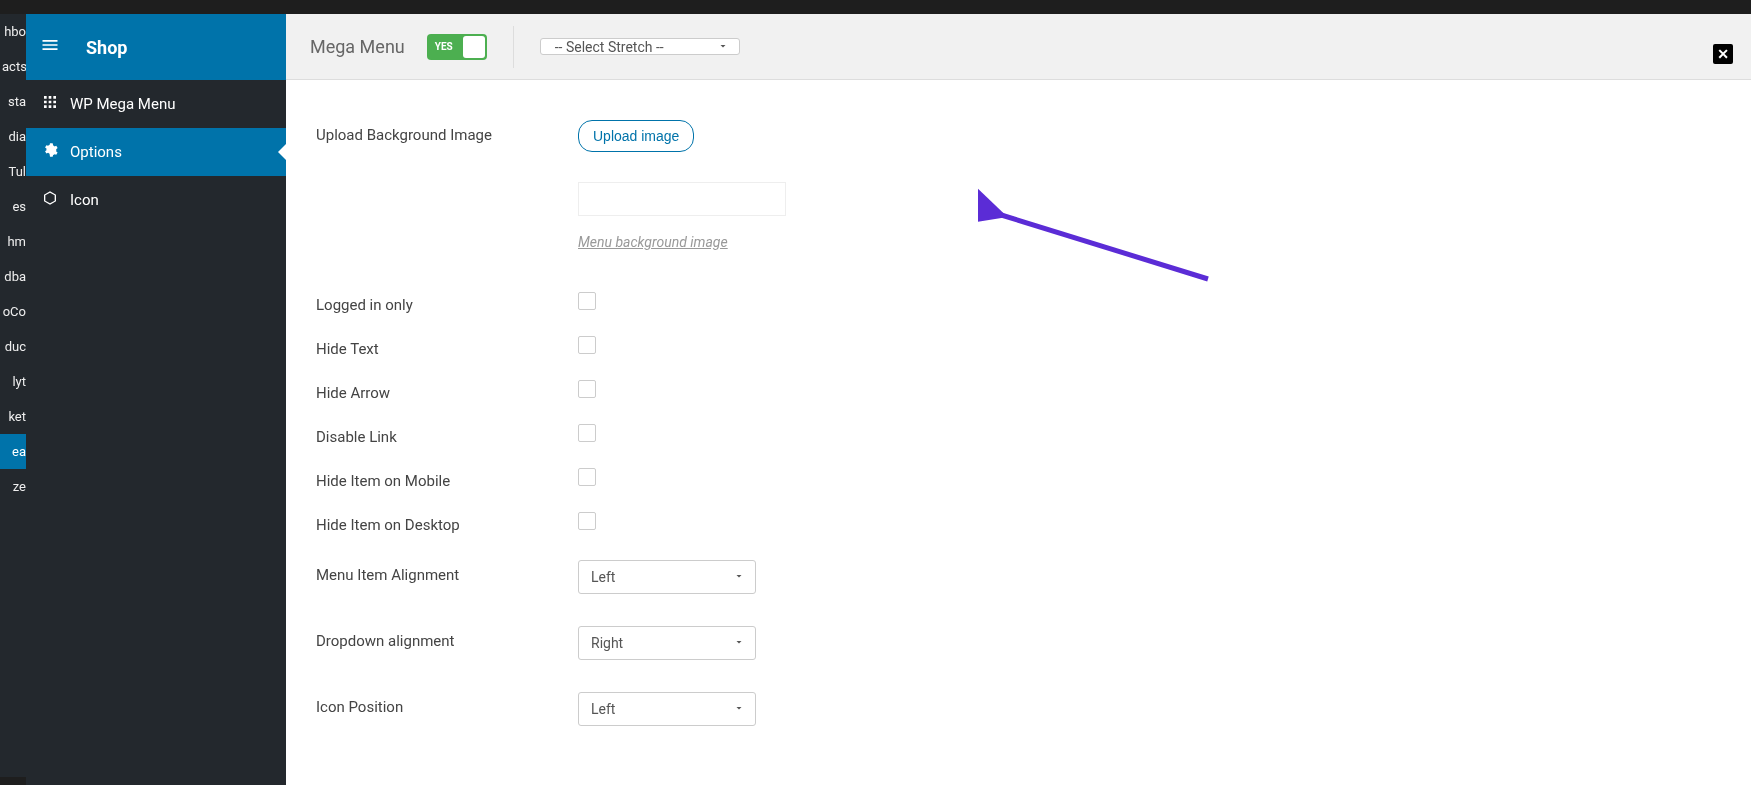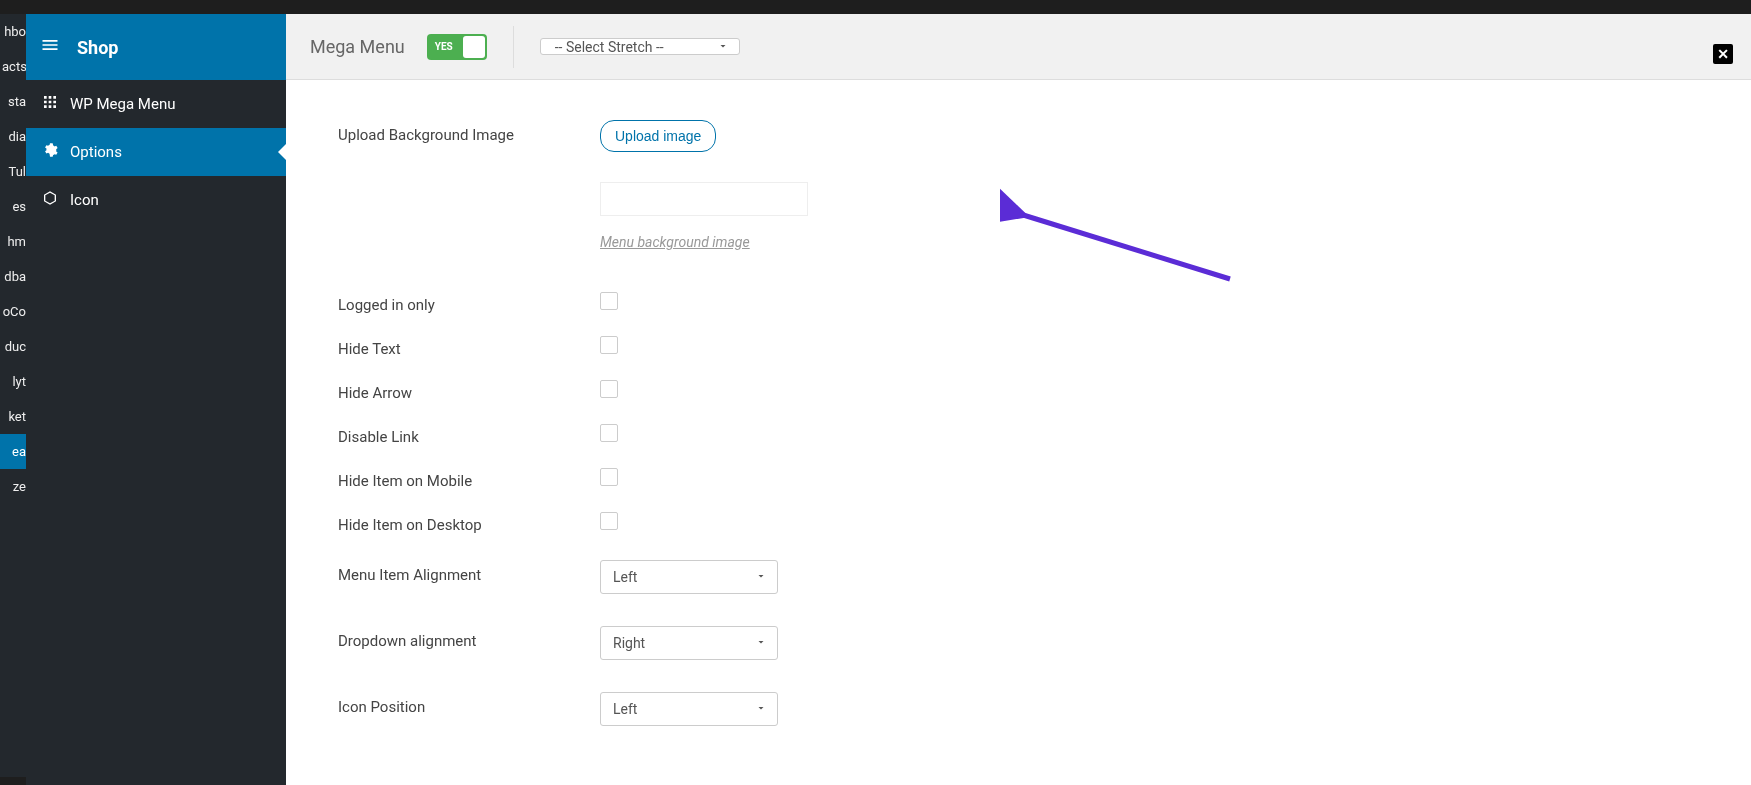--- a/index.html
+++ b/index.html
@@ -34,21 +34,21 @@
     background: #23282d;
     color: #fff;
     display: flex;
     flex-direction: column;
   }
   .sidebar-title {
     background: #0073aa;
     height: 66px;
     display: flex;
     align-items: center;
-    gap: 17px;
+    gap: 26px;
     padding: 0 14px;
     font-size: 18px;
     font-weight: 700;
   }
   .sidebar-title svg { width: 20px; height: 20px; fill: #fff; }
   .sidebar-item {
     display: flex;
     align-items: center;
     gap: 12px;
     padding: 14px 16px;
@@ -131,21 +131,20 @@
     cursor: pointer;
     border-radius: 2px;
     z-index: 5;
   }
 
   .content {
     flex: 1;
     overflow-y: auto;
     padding: 30px 30px 40px 30px;
     position: relative;
-    margin-left: 22px;
   }
   .form-row {
     display: flex;
     align-items: flex-start;
     padding: 10px 0;
   }
   .form-row .label {
     width: 262px;
     font-size: 15px;
     color: #444;

